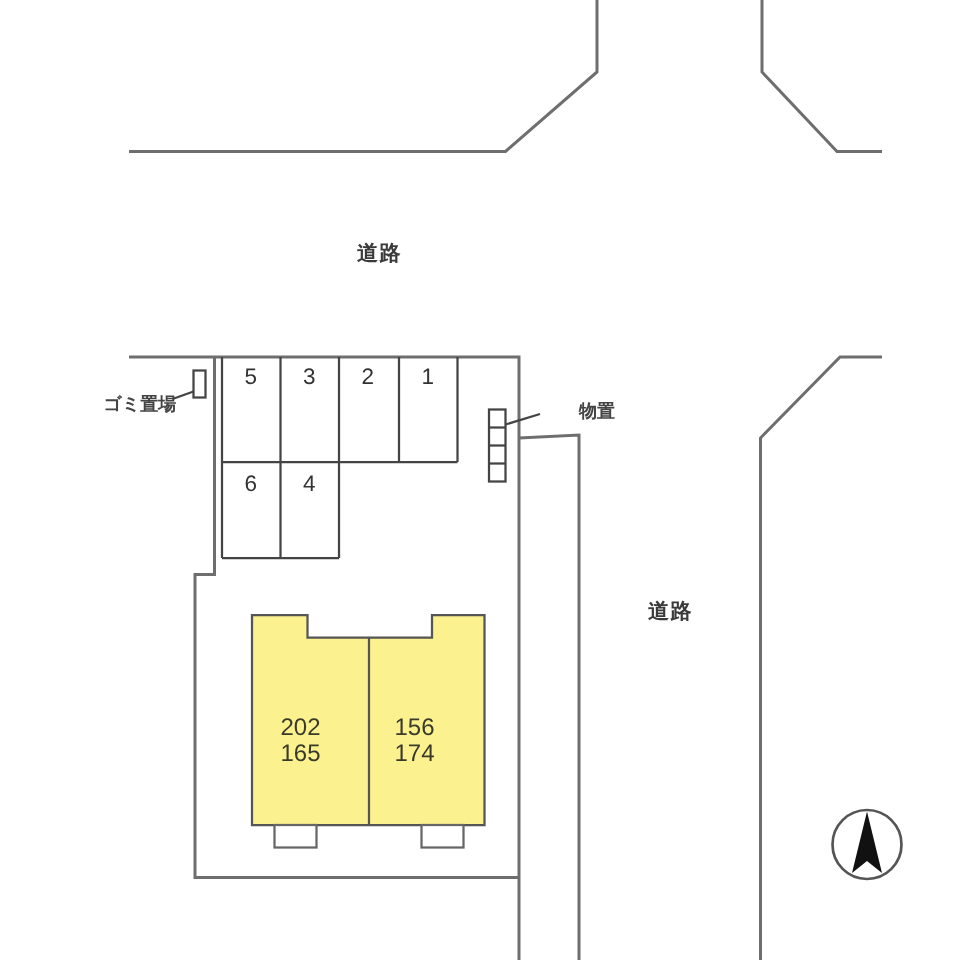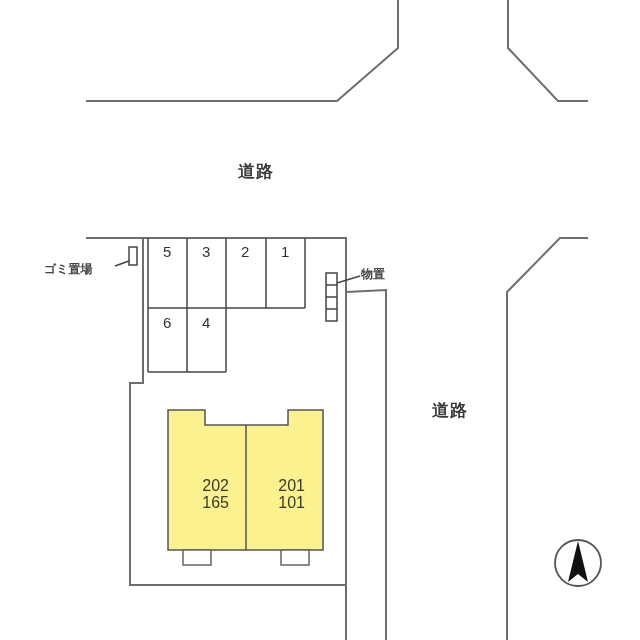--- a/index.html
+++ b/index.html
@@ -1,23 +1,23 @@
 <!DOCTYPE html>
 <html><head>
 <meta charset="utf-8">
 <style>
   html, body { margin: 0; padding: 0; background: #ffffff; }
   body { width: 640px; height: 640px; position: relative; overflow: hidden;
          font-family: "DejaVu Sans", "Liberation Sans", sans-serif; }
   svg.map { position: absolute; left: 0; top: 0; }
   .lbl { position: absolute; color: #3a3a3a; white-space: nowrap; }
-  .road-label { font-size: 17px; font-weight: bold; letter-spacing: 1px; }
-  .small-label { font-size: 12px; font-weight: bold; color: #444; }
+  .road-label { font-size: 14px; font-weight: bold; letter-spacing: 1px; }
+  .small-label { font-size: 12px; font-weight: bold; color: #444; margin-left: 25px; }
   .slot-num { font-family: "Liberation Sans", sans-serif; font-size: 15px; color: #333; }
-  .unit-num { font-family: "Liberation Sans", sans-serif; font-size: 16px; color: #3a3a2a; line-height: 17px; text-align: right; }
+  .unit-num { font-family: "Liberation Sans", sans-serif; font-size: 16px; color: #3a3a2a; line-height: 17px; text-align: left; }
 </style>
 </head>
 <body>
 
 <svg class="map" width="640" height="640" viewBox="0 0 640 640">
   <g fill="none" stroke="#6e6e6e" stroke-width="2">
 
     <polyline points="86,101 337,101 398,48 398,0"></polyline>
     <polyline points="508,0 508,48 558,101 588,101"></polyline>
 
@@ -70,15 +70,15 @@
 <div class="lbl slot-num" style="left:241px; top:243px;">2</div>
 <div class="lbl slot-num" style="left:281px; top:243px;">1</div>
 <div class="lbl slot-num" style="left:163px; top:314px;">6</div>
 <div class="lbl slot-num" style="left:202px; top:314px;">4</div>
 
 <div class="lbl unit-num" style="left:187px; top:477px; width:42px;">
   <div>202</div>
   <div>165</div>
 </div>
 <div class="lbl unit-num" style="left:263px; top:477px; width:42px;">
-  <div>201</div>
-  <div>101</div>
+  <div>156</div>
+  <div>174</div>
 </div>
 
 </body></html>

